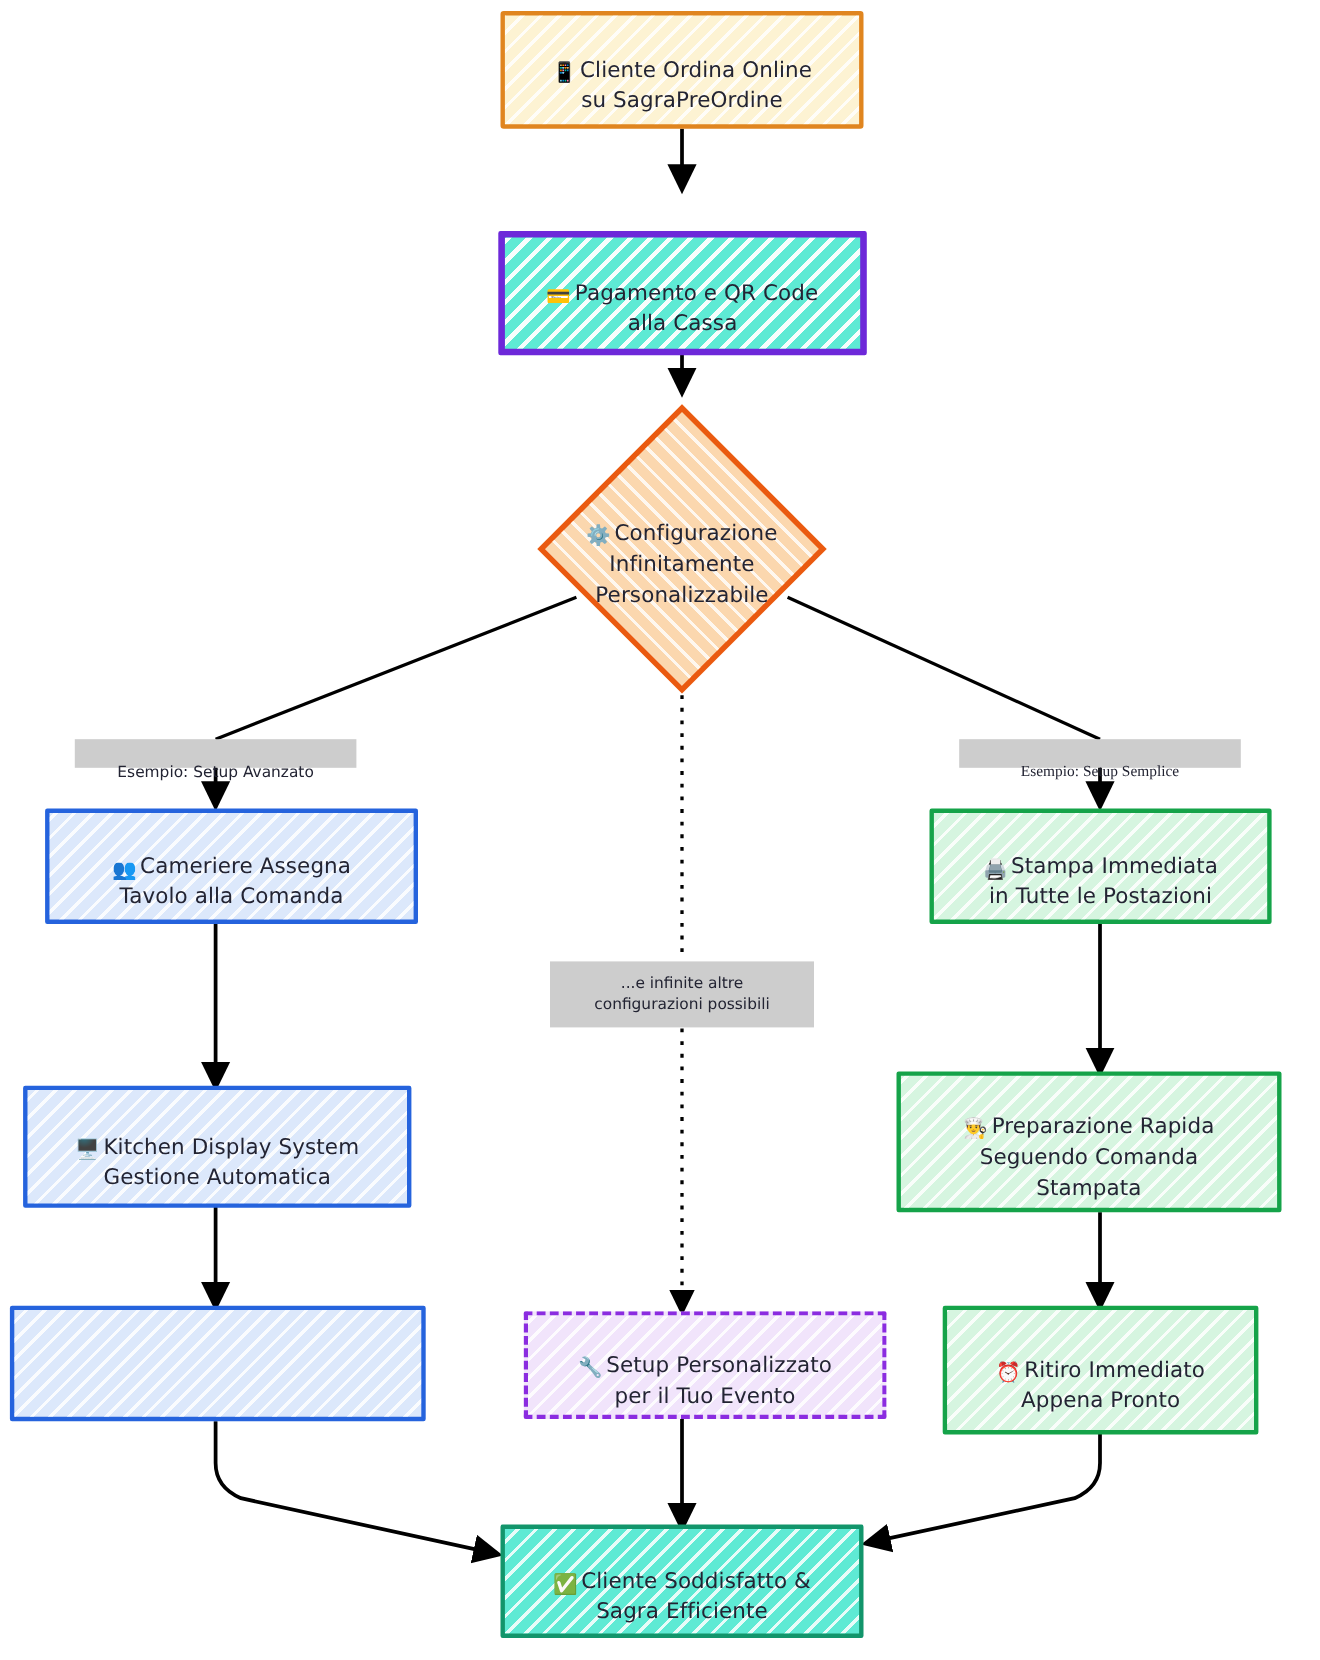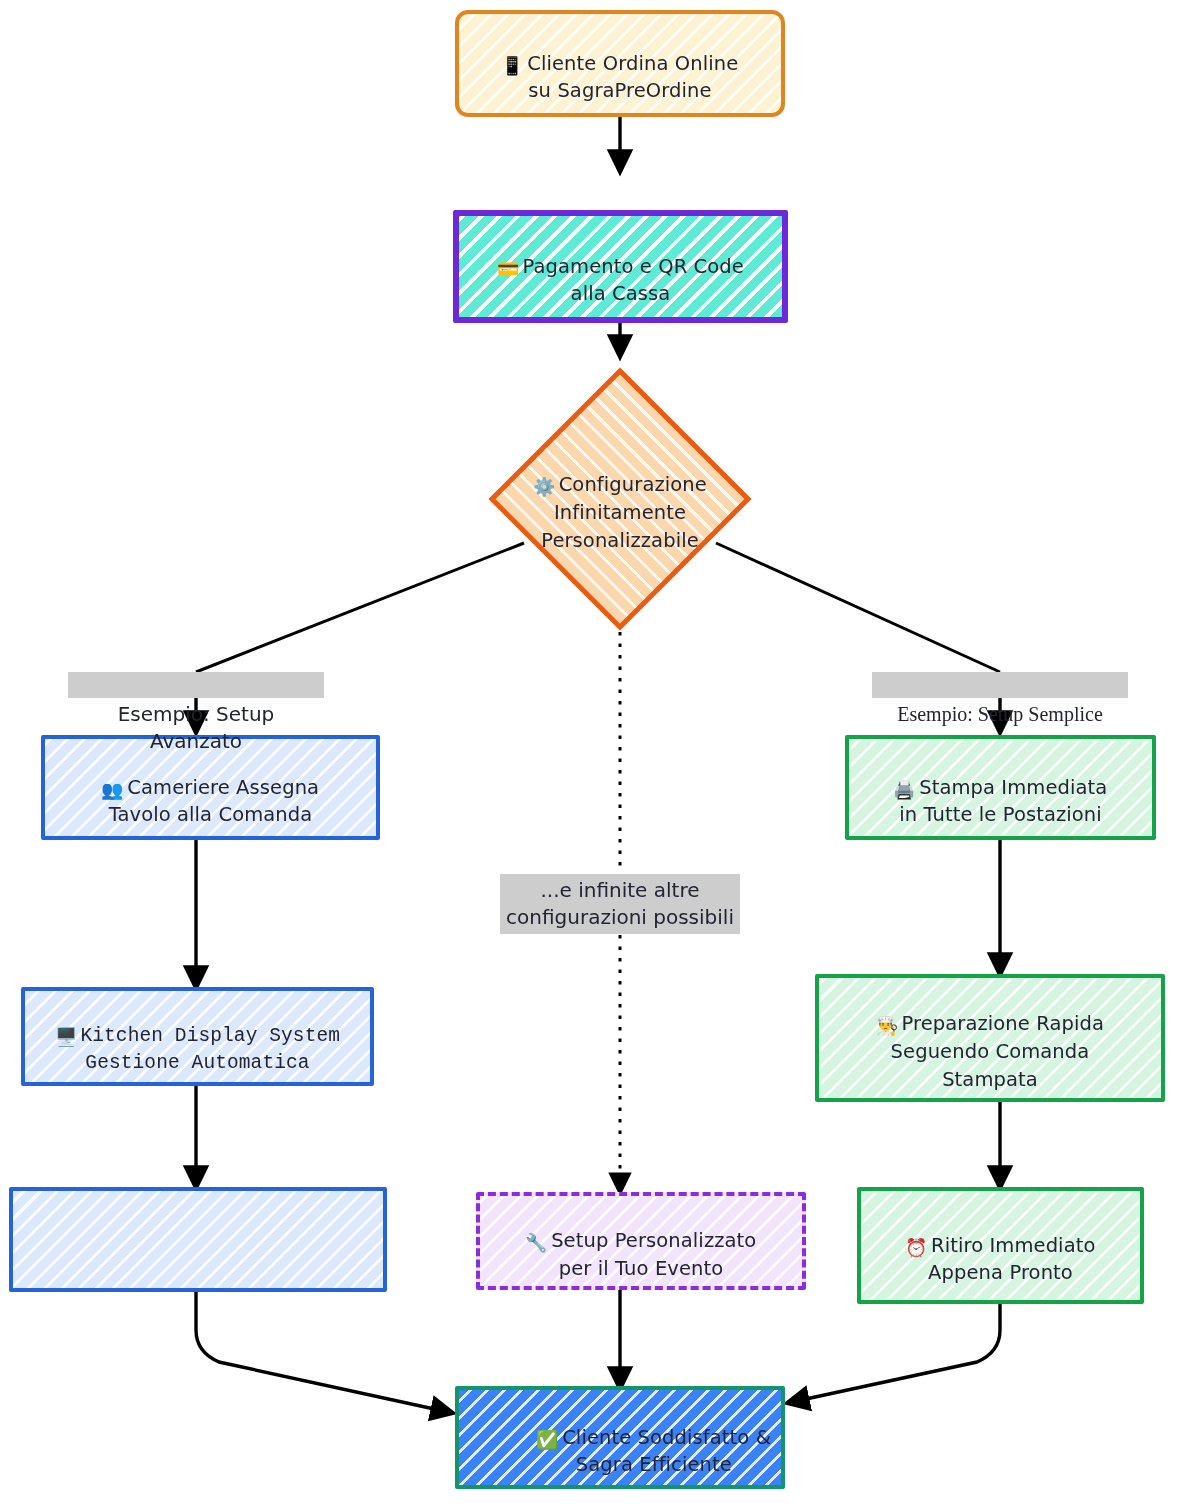--- a/index.html
+++ b/index.html
@@ -70,21 +70,21 @@
       rgba(255,255,255,0) 9px,
       rgba(255,255,255,0.85) 9px,
       rgba(255,255,255,0.85) 12px
     );
   }
 
   
   .n-start {
     background: #fdf3d3;
     border: 4px solid #e0851f;
-    border-radius: 13px;
+    border-radius: 3px;
   }
   .n-pay {
     background: #5eead4;
     border: 6px solid #6d28d9;
     border-radius: 2px;
     margin-top: 28px;
   }
   .n-pay .hatch {
     background-image: repeating-linear-gradient(
       -45deg,
@@ -98,24 +98,23 @@
     background: #dce8fb;
     border: 4px solid #2563dd;
     border-radius: 2px;
   }
   .n-green {
     background: #d6f5e0;
     border: 4px solid #15a349;
     border-radius: 2px;
   }
   .n-final {
-    background: #3b82f6;
+    background: #5eead4;
     border: 4px solid #12956b;
     border-radius: 2px;
-    justify-content: flex-end;
   }
   .n-purple {
     background: #f1e4fb;
     border: 4px dashed #8b2ce0;
     border-radius: 2px;
     margin-left: 21px;
   }
 
   
   .n-diamond {
@@ -160,21 +159,21 @@
   .n-diamond .node-text {
     z-index: 3;
   }
 
   
   .edge-label {
     position: absolute;
     z-index: 5;
     background: #cdcdcd;
     color: #232433;
-    font-size: 20px;
+    font-size: 14px;
     line-height: 1.35;
     padding: 2px 5px;
     text-align: center;
     white-space: pre-line;
     box-sizing: border-box;
   }
 </style>
 </head>
 <body>
 
@@ -281,21 +280,21 @@
   </div>
 
   <div class="node n-blue" style="left:41px; top:735px; width:339px; height:105px;">
     <span class="hatch"></span>
     <span class="node-text">
       <span class="emoji">👥</span><span>Cameriere Assegna
 Tavolo alla Comanda</span>
     </span>
   </div>
 
-  <div class="node n-blue" style="left:21px; top:987px; width:353px; height:99px;font-family:Liberation Mono, monospace;">
+  <div class="node n-blue" style="left:21px; top:987px; width:353px; height:111px;">
     <span class="hatch"></span>
     <span class="node-text">
       <span class="emoji">🖥️</span><span>Kitchen Display System
 Gestione Automatica</span>
     </span>
   </div>
 
   <div class="node n-blue" style="left:9px; top:1187px; width:378px; height:105px;">
     <span class="hatch"></span>
   </div>

